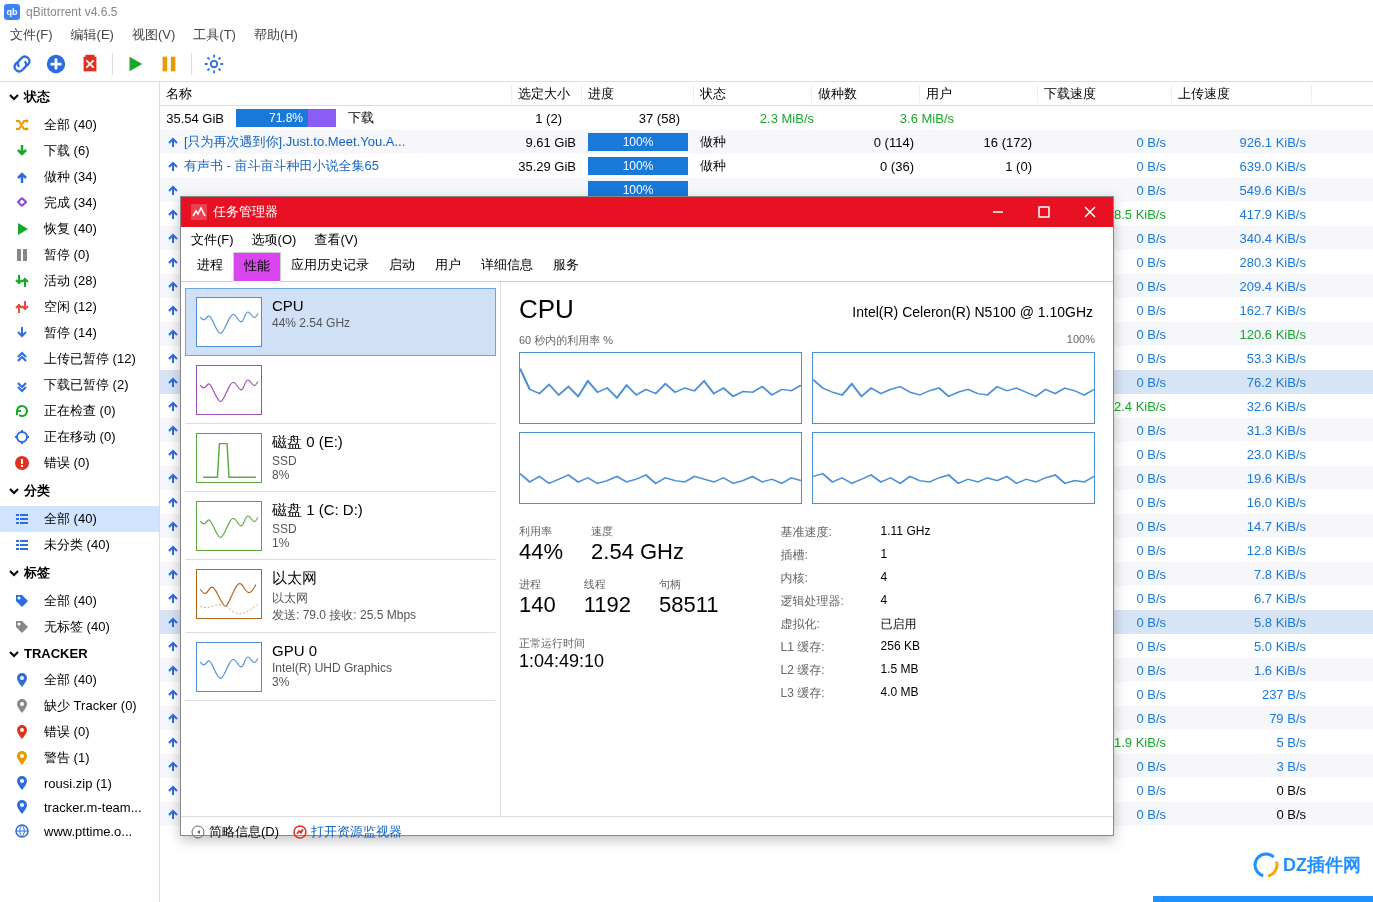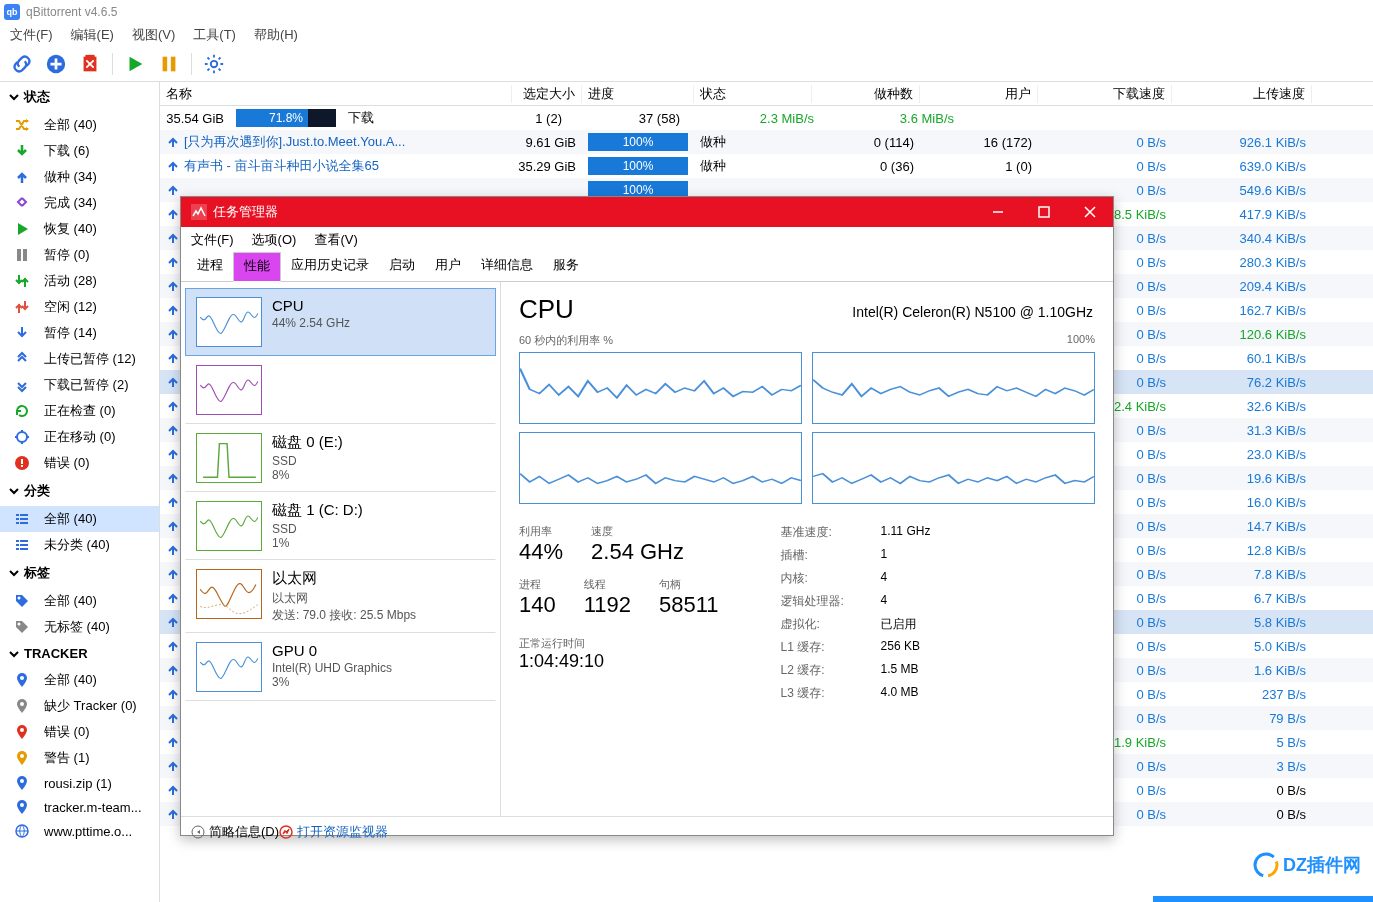--- a/index.html
+++ b/index.html
@@ -22,36 +22,36 @@
 .main { display: flex; height: 820px; }
 .sidebar { width: 160px; border-right: 1px solid #ddd; overflow-y: auto; font-size: 13px; }
 .side-header { font-weight: bold; padding: 6px 8px; display: flex; align-items: center; gap: 4px; }
 .side-item { padding: 4px 6px 4px 14px; display: flex; align-items: center; gap: 14px; white-space: nowrap; }
 .side-item.sel { background: #d0e3ff; }
 .side-ico { width: 16px; height: 16px; display: flex; align-items: center; justify-content: center; flex-shrink: 0; }
 
 
 .content { flex: 1; display: flex; flex-direction: column; }
 .thead { display: flex; height: 24px; border-bottom: 1px solid #ddd; font-size: 13px; align-items: center; }
-.th { padding: 0 6px; border-right: 1px solid #eee; text-align: right; }
+.th { padding: 0 6px; border-right: 1px solid #eee; }
 .th.c-name { text-align: right; }
 .trows { flex: 1; overflow: auto; }
 .trow { display: flex; height: 24px; align-items: center; font-size: 13px; }
 .trow:nth-child(even) { background: #f5f7fb; }
 .trow.selrow { background: #d7e4f6; }
 .td { padding: 0 6px; text-align: right; white-space: nowrap; overflow: hidden; text-overflow: ellipsis; }
 .c-name { width: 352px; text-align: left; display: flex; align-items: center; gap: 4px; }
 .c-size { width: 70px; }
 .c-prog { width: 112px; }
 .c-stat { width: 118px; text-align: left; }
 .c-seeds { width: 108px; }
 .c-peers { width: 118px; }
 .c-dl { width: 134px; }
 .c-ul { width: 140px; }
-.prog-bar { height: 18px; width: 100%; background: #0f172a; position: relative; display: flex; align-items: center; justify-content: center; color: #fff; font-size: 12px; }
+.prog-bar { height: 18px; width: 100%; background: #8b5cf6; position: relative; display: flex; align-items: center; justify-content: center; color: #fff; font-size: 12px; }
 .prog-fill { position: absolute; left: 0; top: 0; bottom: 0; background: #1879d9; }
 .prog-label { position: relative; z-index: 1; }
 .name-ico { width: 14px; height: 14px; flex-shrink: 0; }
 .green-txt { color: #17a729; }
 .blue-txt { color: #1563c1; }
 .blue2-txt { color: #1879d9; }
 
 
 .taskmgr { position: absolute; left: 180px; top: 196px; width: 934px; height: 640px; background: #fff; border: 1px solid #888; box-shadow: 0 4px 12px rgba(0,0,0,.25); z-index: 50; }
 .tm-title { height: 30px; background: #e81123; color: #fff; display: flex; align-items: center; padding-left: 10px; font-size: 13px; }
@@ -83,21 +83,21 @@
 .tm-graph { flex: 1; height: 72px; border: 1px solid #4a90d9; background: #fff; }
 .tm-graph svg { width: 100%; height: 100%; display: block; }
 .tm-stats { display: flex; gap: 42px; margin-top: 20px; }
 .tm-statcol { display: flex; flex-direction: column; gap: 4px; }
 .tm-stat-label { font-size: 11px; color: #666; }
 .tm-stat-val { font-size: 22px; }
 .tm-kv { display: grid; grid-template-columns: 100px 120px; row-gap: 6px; font-size: 12px; margin-left: 20px; }
 .tm-kv .k { color: #666; }
 .tm-uptime { margin-top: 14px; }
 .tm-uptime .tm-stat-val { font-size: 18px; }
-.tm-footer { height: 30px; display: flex; align-items: center; padding: 0 10px; border-top: 1px solid #ddd; font-size: 13px; }
+.tm-footer { height: 30px; display: flex; align-items: center; gap: 14px; padding: 0 10px; border-top: 1px solid #ddd; font-size: 13px; }
 
 .watermark { position: absolute; right: 12px; bottom: 24px; font-size: 18px; font-weight: bold; color: #1e90ff; z-index: 10; display: flex; align-items: center; gap: 4px; }
 .wm-stripe { position: absolute; right: 0; bottom: 0; height: 6px; width: 220px; background: #1e90ff; z-index:9; }
 </style>
 </head>
 <body>
 
 <div class="qb-title">
   <span class="qb-ico">qb</span>
   <span>qBittorrent v4.6.5</span>
@@ -621,21 +621,21 @@
           <div class="td c-prog">
             <div class="prog-bar">
               <div class="prog-fill" style="width:100%"></div>
               <span class="prog-label">100%</span>
             </div>
           </div>
           <div class="td c-stat"></div>
           <div class="td c-seeds"></div>
           <div class="td c-peers"></div>
           <div class="td c-dl blue2-txt">0 B/s</div>
-          <div class="td c-ul blue2-txt">60.1 KiB/s</div>
+          <div class="td c-ul blue2-txt">53.3 KiB/s</div>
         </div>
         <div class="trow selrow">
           <div class="td c-name blue-txt">
             <span class="name-ico"><svg viewBox="0 0 14 14">
                 <path d="M7 12V5M3 8l4-4 4 4" stroke="#2d6cdf" stroke-width="2" fill="none"></path>
               </svg></span>
             <span></span>
           </div>
           <div class="td c-size"></div>
           <div class="td c-prog">

